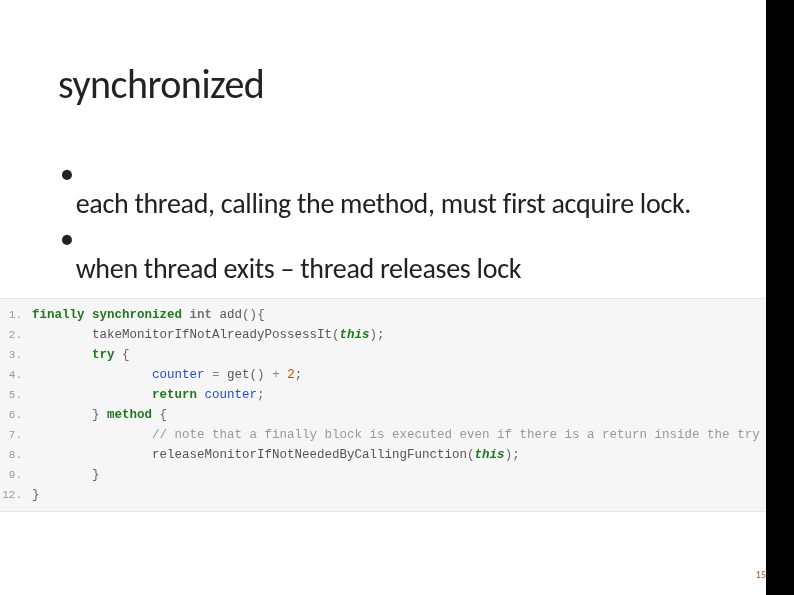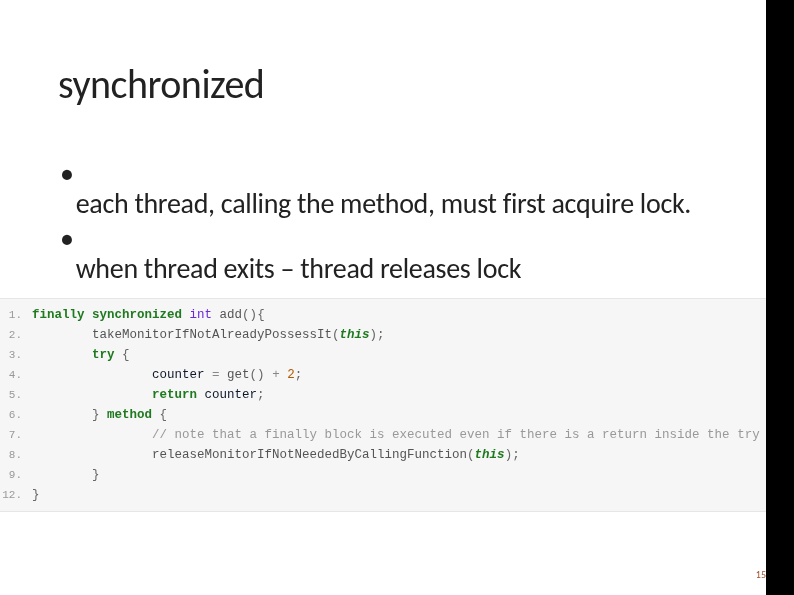--- a/index.html
+++ b/index.html
@@ -67,22 +67,22 @@
     color: #999;
     padding-right: 6px;
     flex: 0 0 auto;
     font-size: 11px;
   }
   .code-line .content {
     flex: 1 1 auto;
     padding-left: 4px;
   }
   .tok-kw   { color: #1f7a1f; font-weight: bold; }
-  .tok-type { color: #6d28d9; font-weight: normal; }
-  .tok-id   { color: #0f172a; }
+  .tok-type { color: #737373; font-weight: bold; }
+  .tok-id   { color: #1d4ed8; }
   .tok-fn   { color: #555; }
   .tok-op   { color: #888; }
   .tok-num  { color: #b05a00; }
   .tok-comm { color: #999; }
   .tok-punc { color: #666; }
   .tok-this { color: #1f7a1f; font-weight: bold; font-style: italic; }
   .pagen {
     position: absolute;
     bottom: 14px;
     width: 100%;

